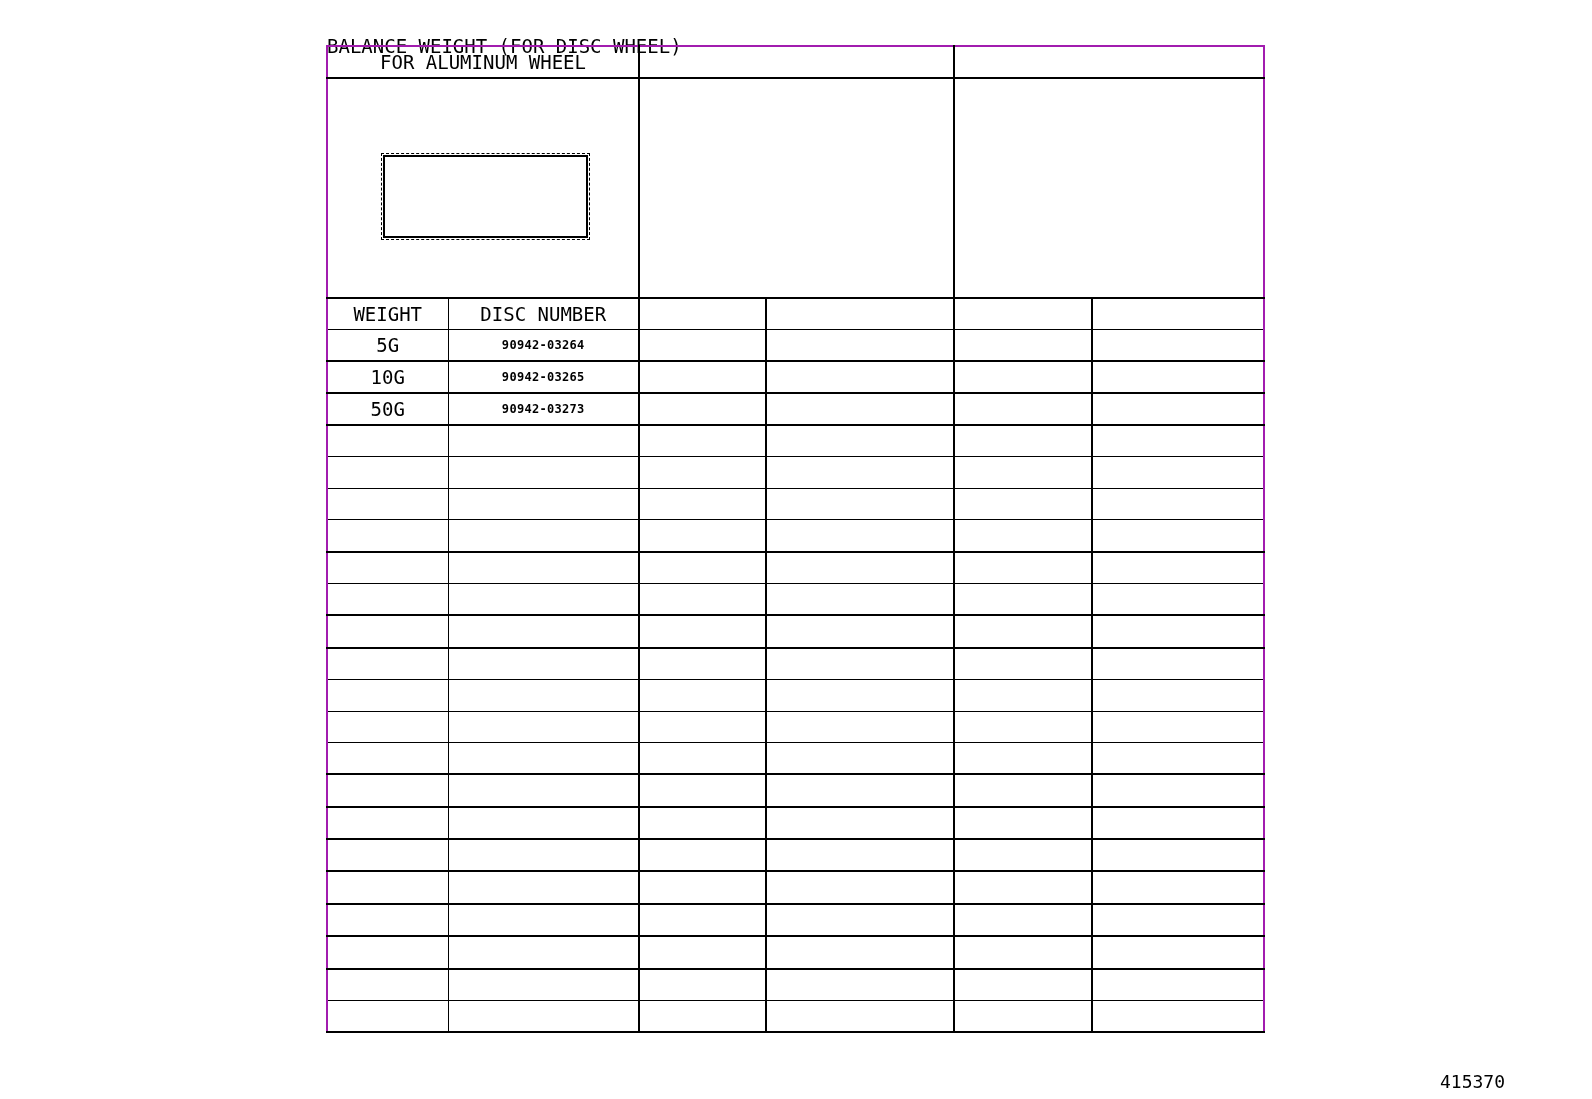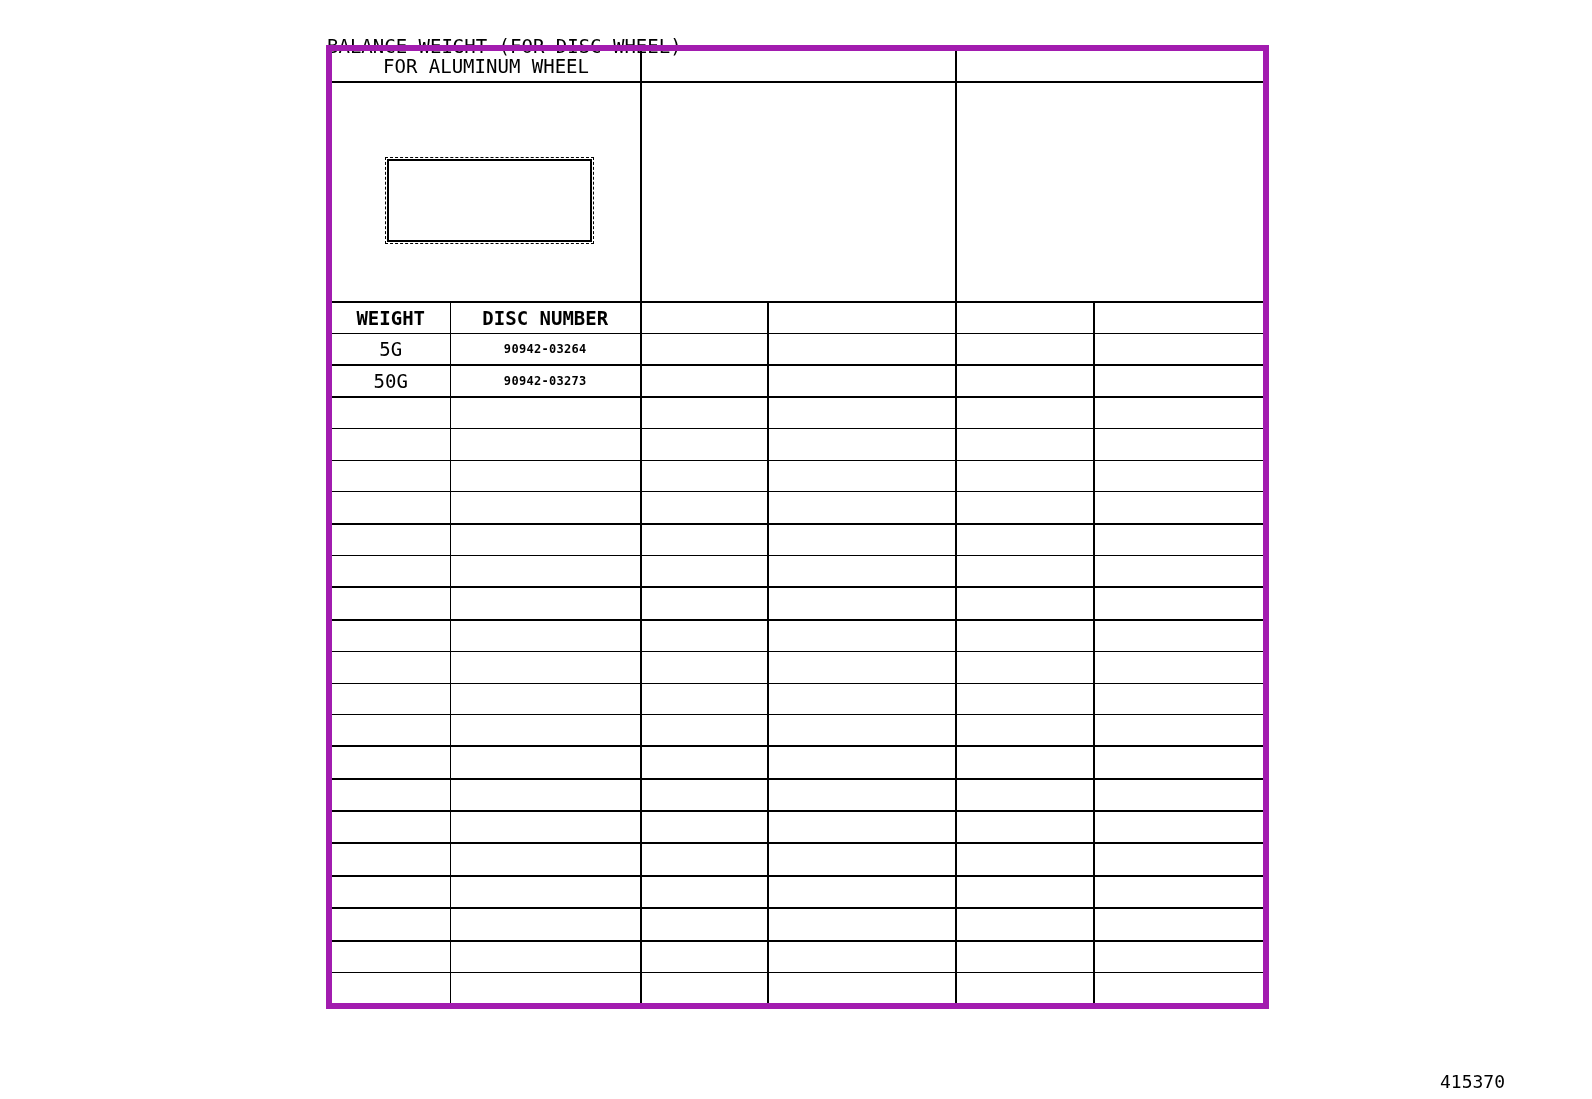--- a/index.html
+++ b/index.html
@@ -8,33 +8,33 @@
     font-family:"DejaVu Sans Mono", monospace;color:#000;
     overflow:hidden;
   }
   .title{
     position:absolute;left:327px;top:17px;
     font-size:19px;line-height:22px;letter-spacing:0;white-space:pre;margin-top:18px;
   }
   table.grid{
     position:absolute;left:326px;top:45px;
     border-collapse:collapse;table-layout:fixed;
-    border:6px solid #a21caf;width:937px;
+    border:2px solid #a21caf;width:937px;
   }
   td{
     padding:0;margin:0;text-align:center;vertical-align:middle;
     font-size:19px;line-height:1;overflow:hidden;
     border-right:1px solid #000;border-bottom:2px solid #000;
   }
   td.vr2{border-right-width:2px;}
   td.vr0{border-right:none;}
   tr.thin > td{border-bottom-width:1px;}
   tr.r-head > td{height:30px;}
   tr.r-image > td{height:218px;position:relative;}
-  tr.r-subhead > td{height:30px;border-bottom-width:1px;font-weight:bold;}
+  tr.r-subhead > td{height:30px;border-bottom-width:1px;}
   tr.r-data > td{height:30px;}
   tbody.empty-rows td{height:30.4px;}
   .pn{font-weight:bold;font-size:12px;letter-spacing:0.3px;}
   .part-image{
     position:absolute;left:55px;top:76px;width:205px;height:83px;
     box-sizing:border-box;background:#fff;
     border:2px solid #000;outline:1px dashed #000;outline-offset:1px;
   }
   .page-number{
     position:absolute;left:1440px;top:1072px;font-size:18px;line-height:20px;
@@ -77,20 +77,28 @@
     </tr>
     <tr class="r-data">
       <td>5G</td>
       <td class="vr2 pn">90942-03264</td>
       <td class="vr2"></td>
       <td class="vr2"></td>
       <td class="vr2"></td>
       <td class="vr0"></td>
     </tr>
     <tr class="r-data">
+      <td>10G</td>
+      <td class="vr2 pn">90942-03265</td>
+      <td class="vr2"></td>
+      <td class="vr2"></td>
+      <td class="vr2"></td>
+      <td class="vr0"></td>
+    </tr>
+    <tr class="r-data">
       <td>50G</td>
       <td class="vr2 pn">90942-03273</td>
       <td class="vr2"></td>
       <td class="vr2"></td>
       <td class="vr2"></td>
       <td class="vr0"></td>
     </tr>
   </tbody>
   <tbody class="empty-rows" id="empty-rows">
       <tr class="thin">

